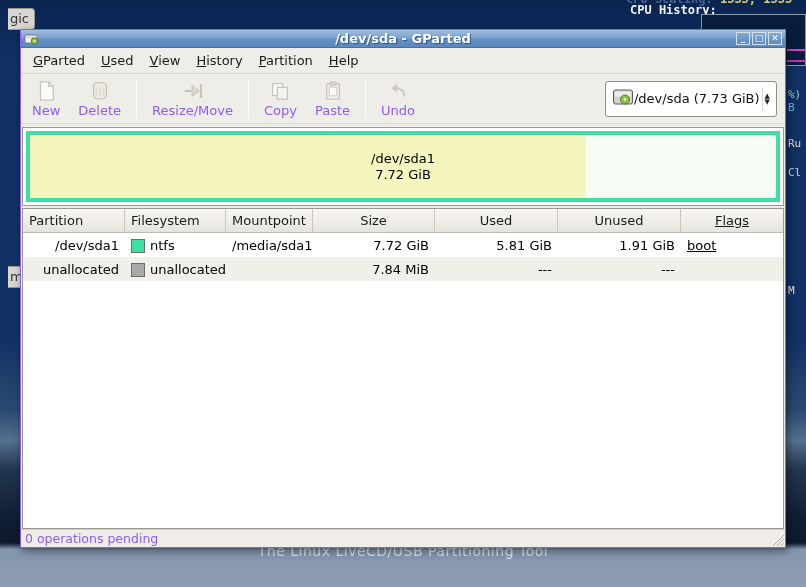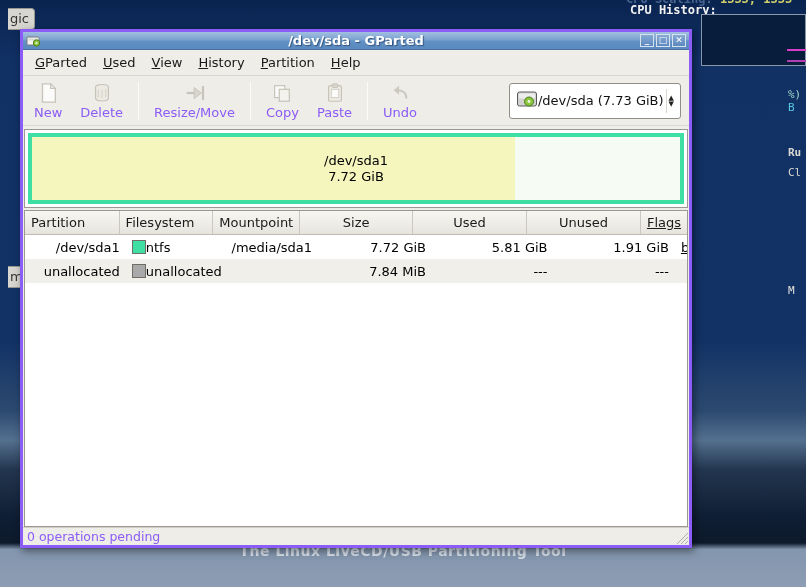--- a/index.html
+++ b/index.html
@@ -32,32 +32,32 @@
     border: 1px solid #9a988f; border-left: none; border-radius: 0 4px 4px 0;
     font-size: 13px; padding: 2px 5px 3px 2px; z-index: 1; }
   .tab-top { top: 8px; }
   .tab-mid { top: 266px; }
 
   .edge-frag { position: absolute; z-index: 1; left: 788px;
     font-family: "DejaVu Sans Mono", "Liberation Mono", monospace;
     font-size: 11px; color: #57c8e0; white-space: nowrap; }
   .f0 { top: 88px; color: #9fd8c8; }
   .f1 { top: 101px; }
-  .f2 { top: 146px; color: #d8d8d0; font-weight: bold; }
+  .f2 { top: 137px; color: #d8d8d0; }
   .f3 { top: 166px; color: #d8d8d0; }
   .f4 { top: 284px; color: #e0e0d8; }
 
   .bottom-caption { position: absolute; left: 0; top: 543px; width: 100%;
     text-align: center; z-index: 2; color: rgba(225,232,240,0.9);
-    font-size: 14px; font-weight: bold; letter-spacing: 0.5px; }
-
-  
-  .gparted-window { position: absolute; left: 20px; top: 29px; width: 672px; height: 519px;
+    font-size: 14px; font-weight: normal; letter-spacing: 0.5px; }
+
+  
+  .gparted-window { position: absolute; left: 20px; top: 29px; width: 766px; height: 519px;
     z-index: 5; display: flex; flex-direction: column;
-    border: 3px solid #8b5cf6; background: #eeede8;
+    border: 1px solid #8b5cf6; background: #eeede8;
     box-shadow: 2px 3px 8px rgba(0,0,0,0.45); }
 
   .titlebar { height: 18px; flex: 0 0 18px; display: flex; align-items: center;
     background: linear-gradient(180deg, #a2bfe0 0%, #7ba2cf 45%, #6190c4 55%, #5a89bf 100%);
     border-bottom: 1px solid #4a6fa2; padding: 0 3px; position: relative; }
   .title-icon { width: 15px; height: 14px; flex: 0 0 15px; }
   .title-text { position: absolute; left: 0; right: 0; text-align: center;
     color: #ffffff; font-weight: bold; font-size: 13px;
     text-shadow: 1px 1px 1px #33557e; pointer-events: none; }
   .win-buttons { margin-left: auto; display: flex; gap: 2px; z-index: 2; }
@@ -114,21 +114,21 @@
   .c-mount { width: 87px; }
   .c-size { width: 122px; justify-content: center; }
   .c-used { width: 123px; justify-content: center; }
   .c-unused { width: 123px; justify-content: center; }
   .c-flags { flex: 1; justify-content: center; text-decoration: underline; }
   .trow { flex: 0 0 24px; display: flex; align-items: center; }
   .trow.alt { background: #f0efea; }
   .td { padding: 0 6px; white-space: nowrap; overflow: hidden; color: #000; }
   .td.num { text-align: right; justify-content: flex-end; }
   .td.c-partition { text-align: right; }
-  .fs-cell { display: flex; align-items: flex-start; }
+  .fs-cell { display: flex; align-items: flex-end; gap: 5px; }
   .swatch { width: 14px; height: 14px; border: 1px solid #6f6d66; flex: 0 0 14px; }
 
   .tbody-empty { flex: 1; background: #fff; }
 
   
   .statusbar { flex: 0 0 18px; background: #eeede8; border-top: 1px solid #cfcdc5;
     display: flex; align-items: center; padding: 0 4px; position: relative;
     font-size: 12.5px; color: #8b5cf6; }
   .grip { position: absolute; right: 1px; bottom: 1px; width: 13px; height: 13px;
     background:

